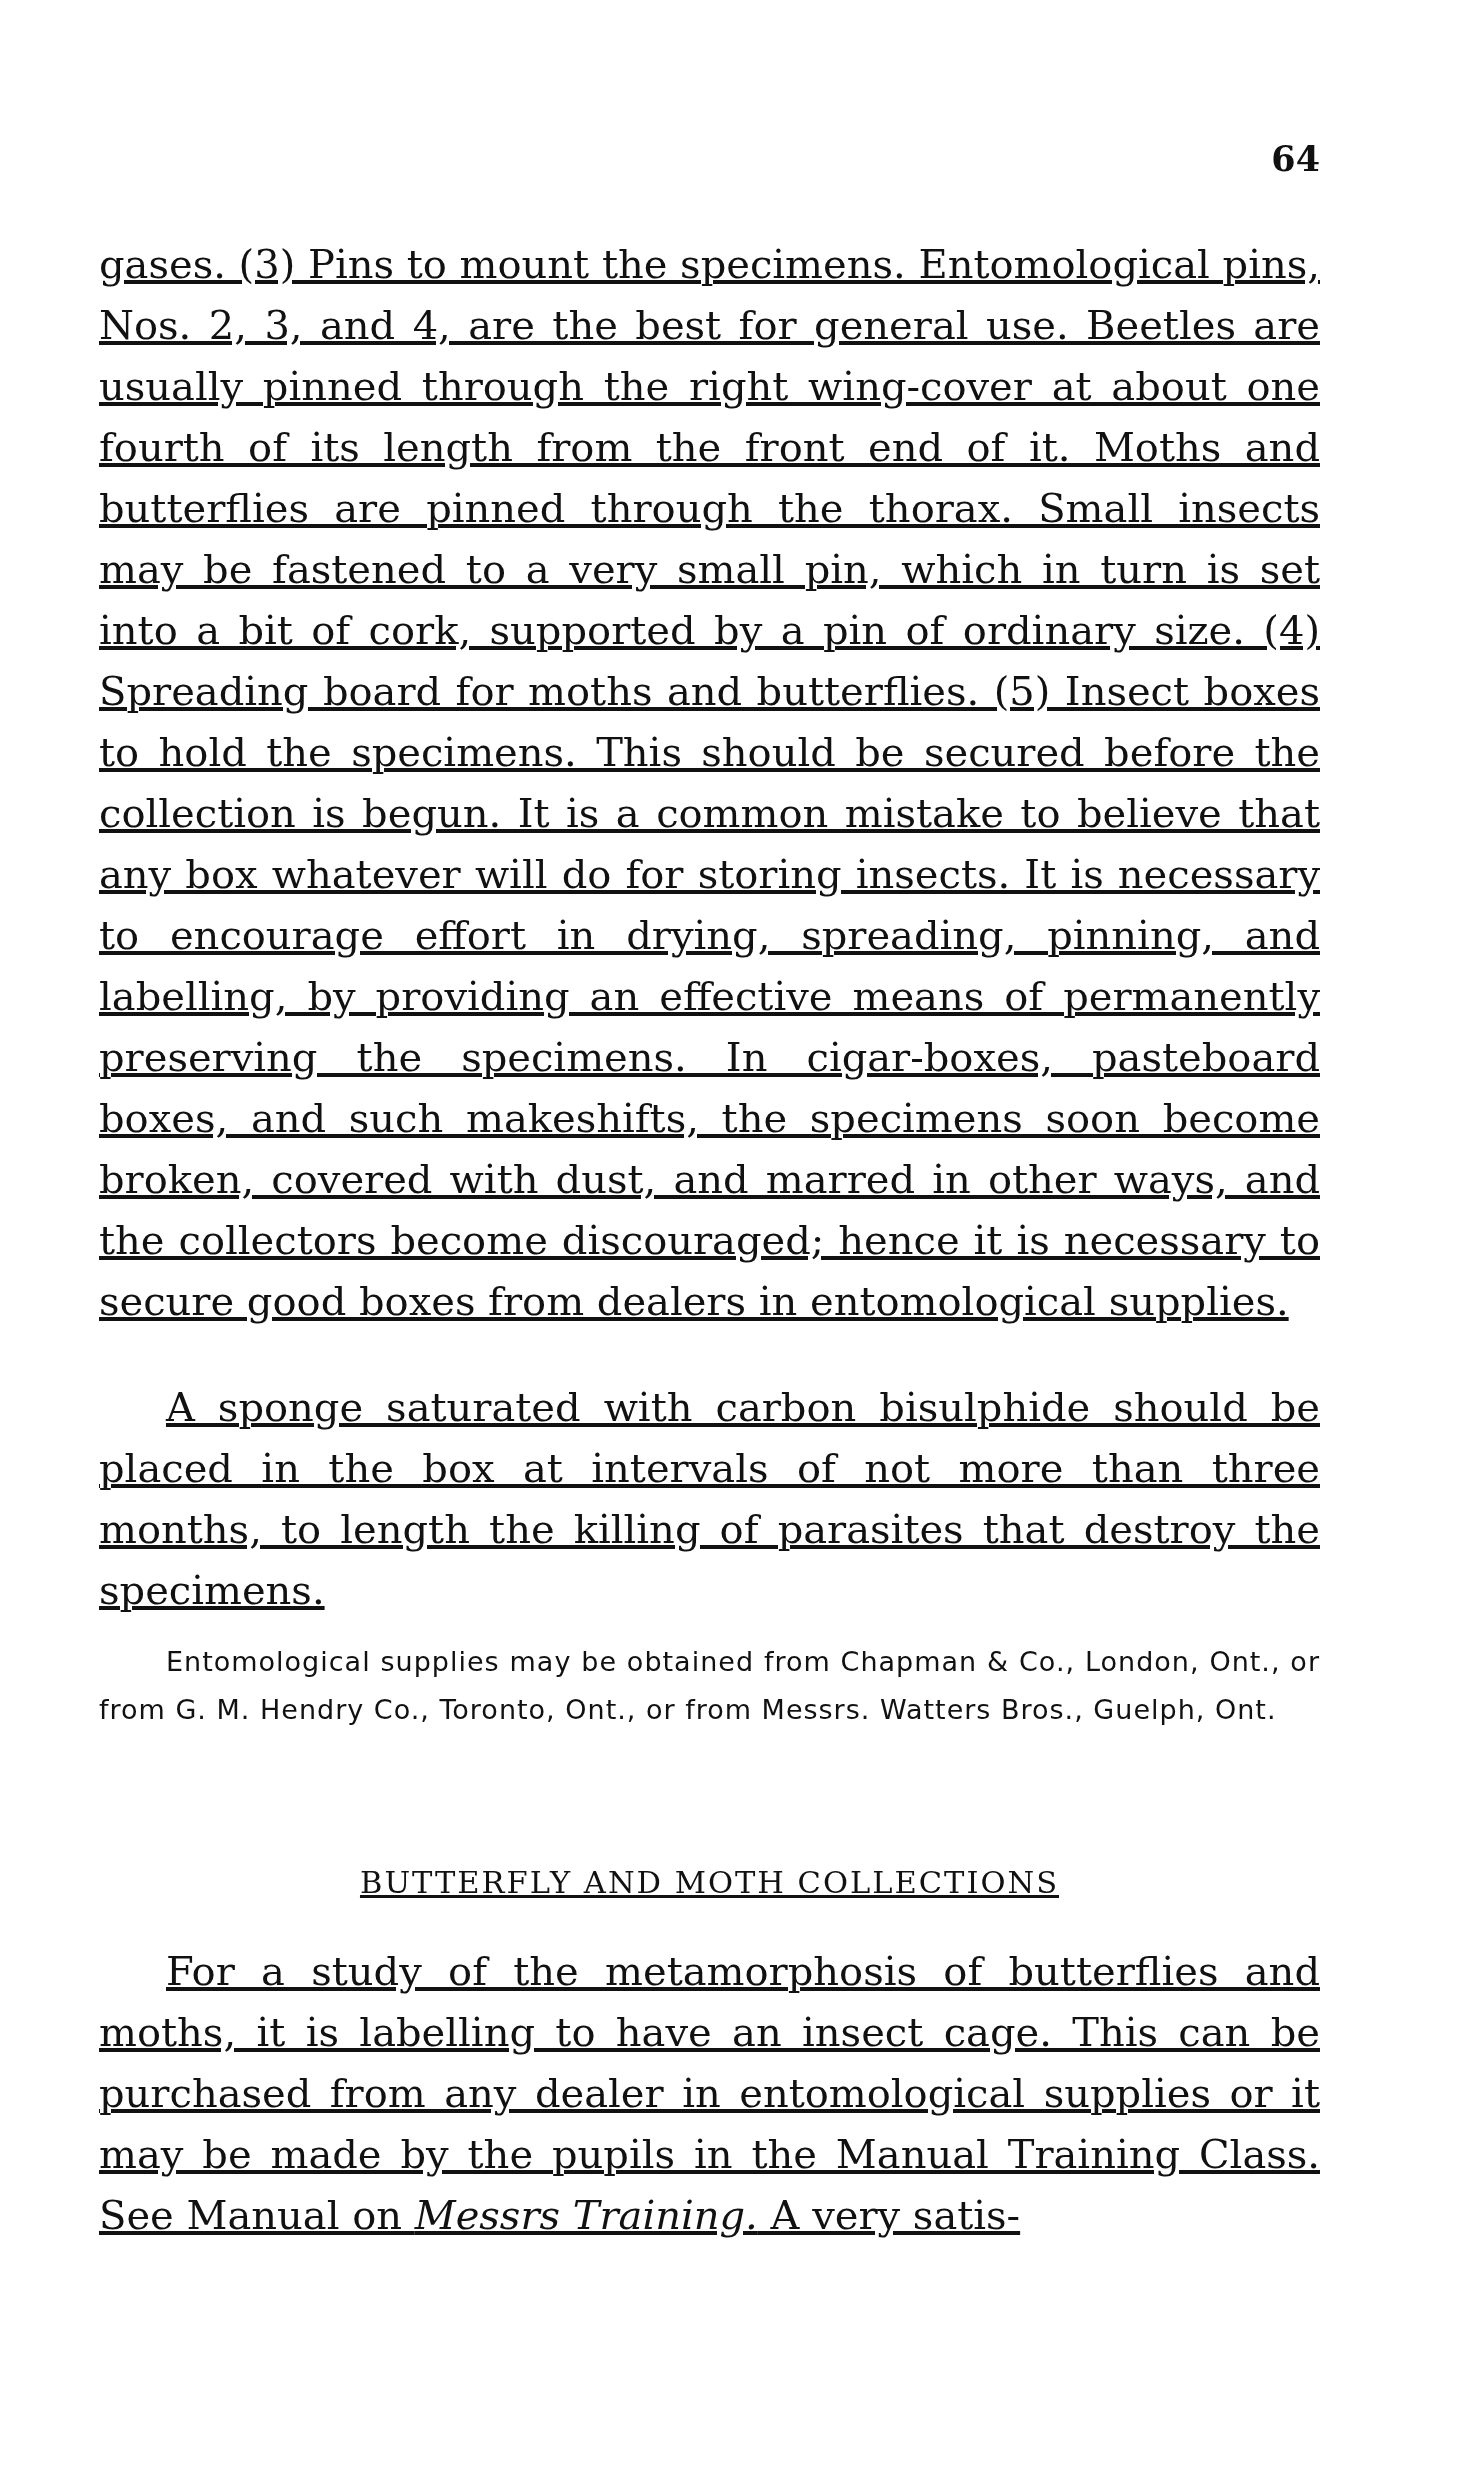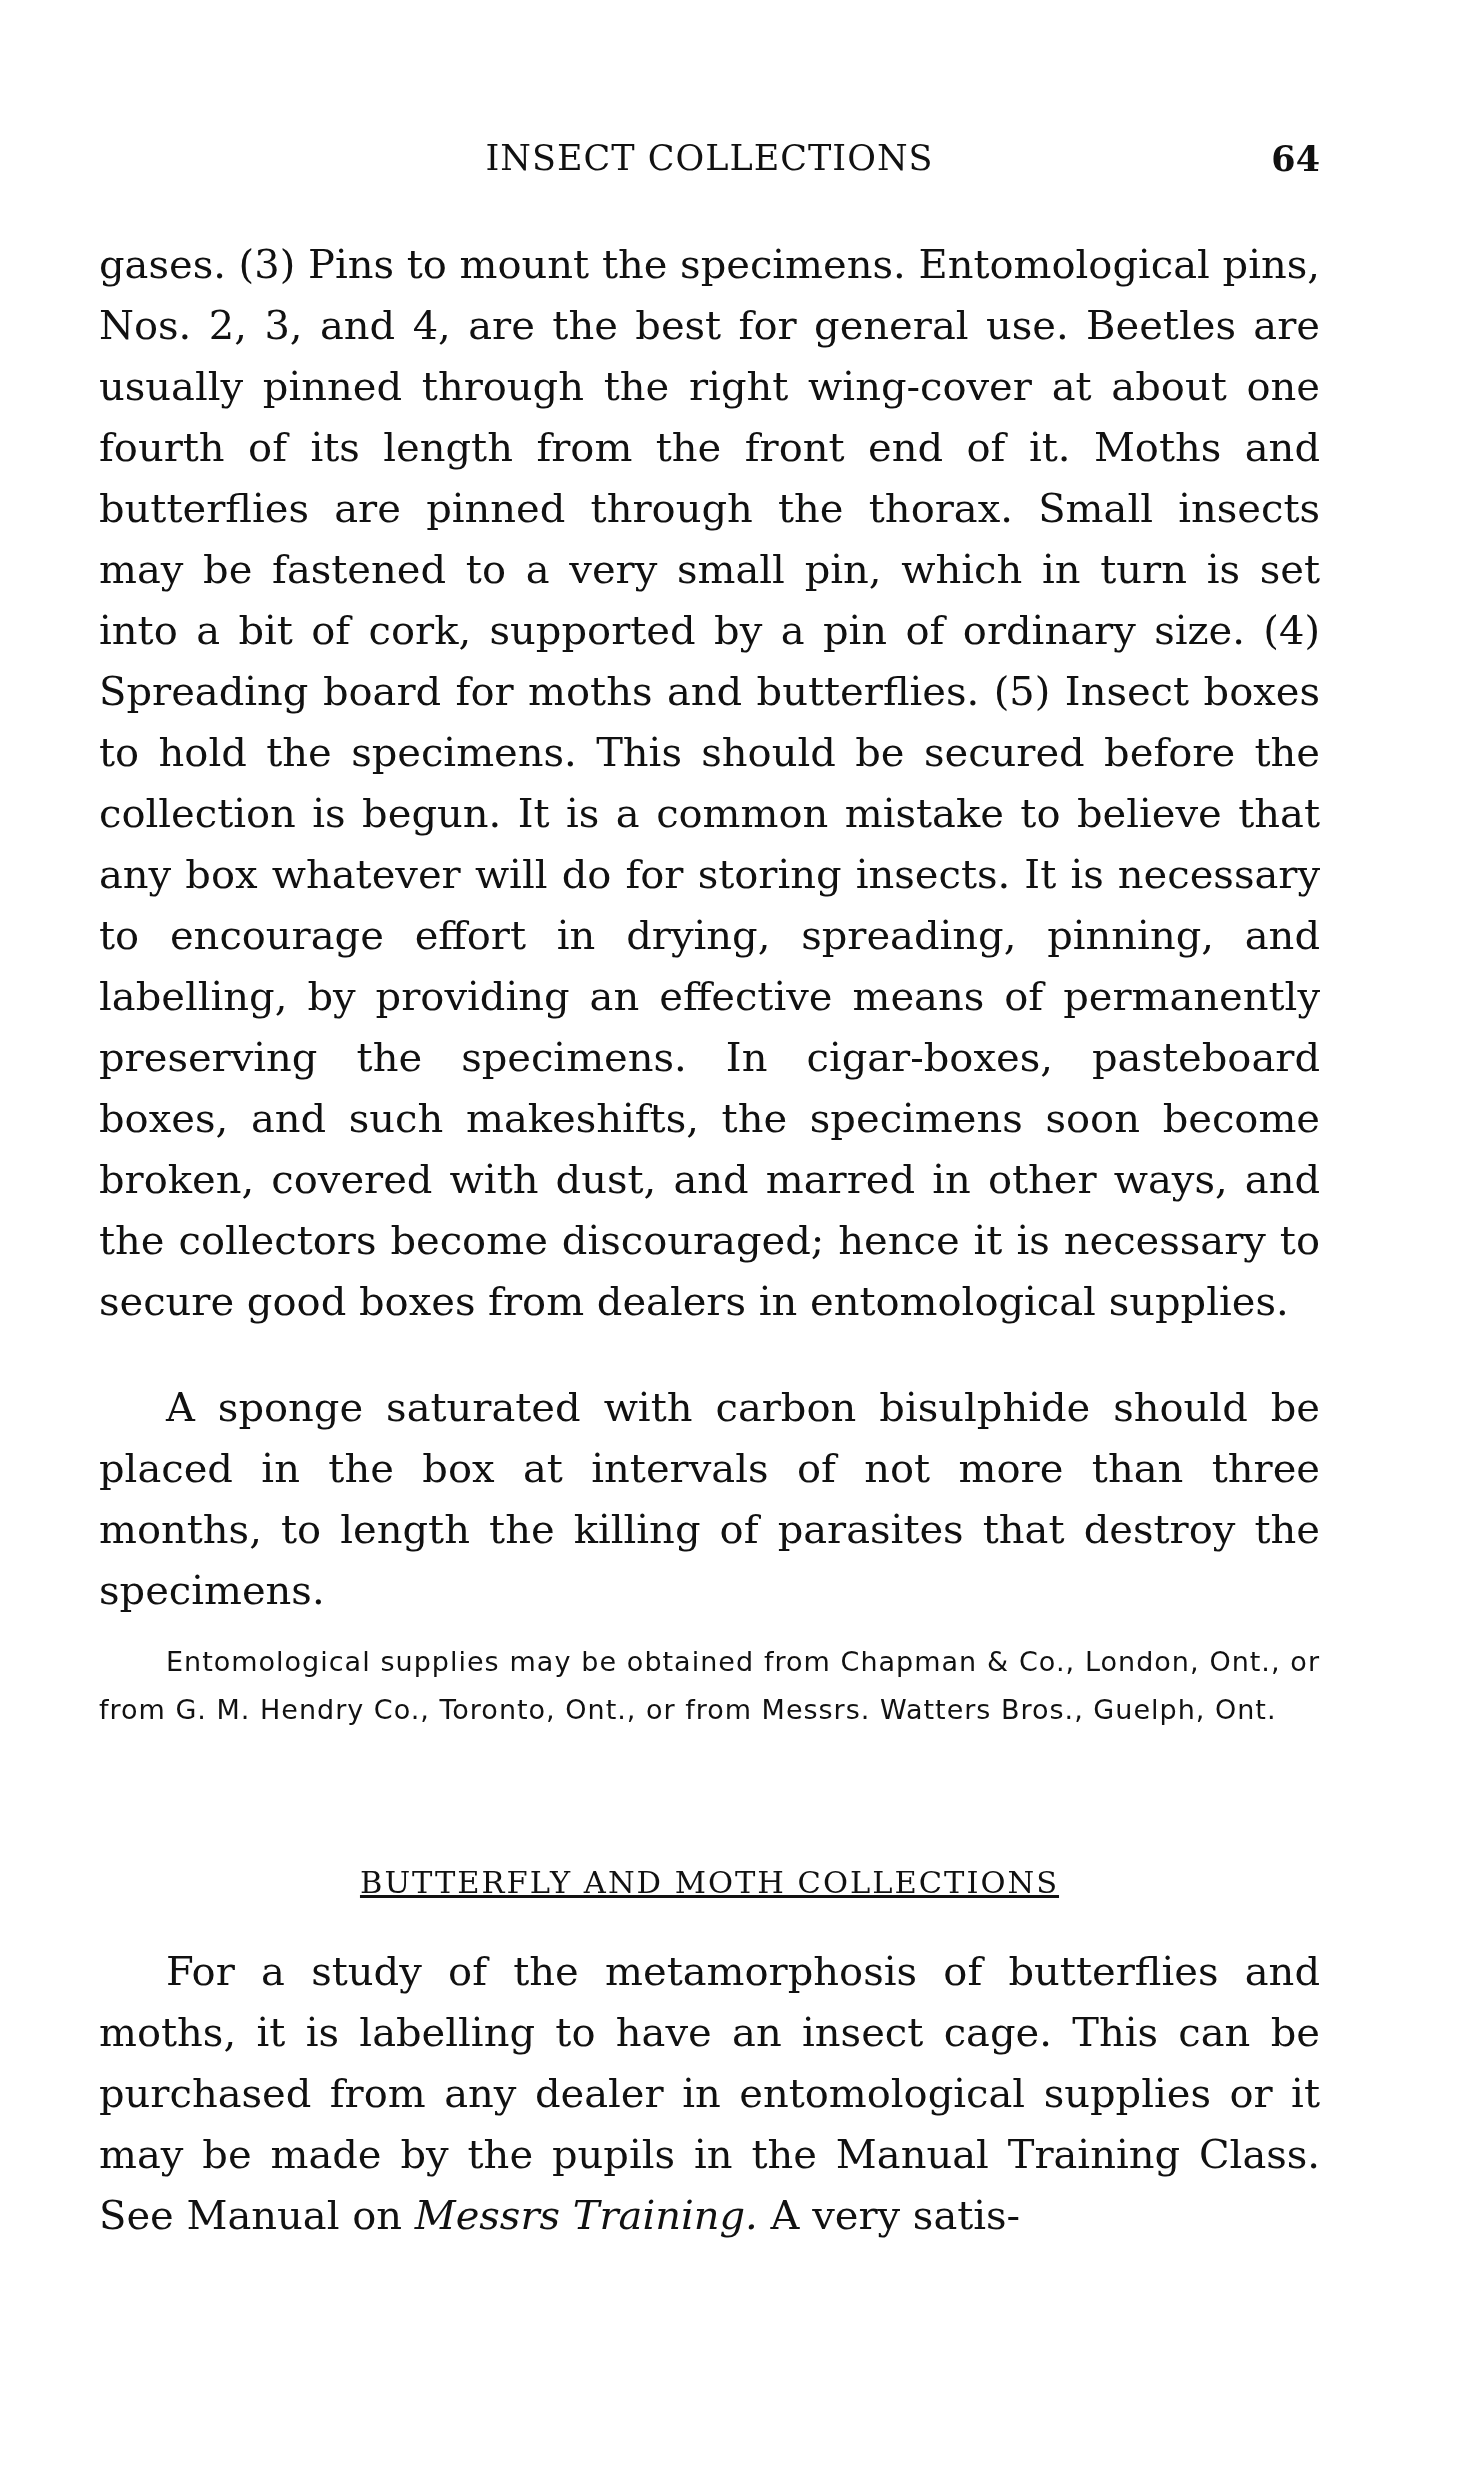--- a/index.html
+++ b/index.html
@@ -1,35 +1,34 @@
 <!DOCTYPE html>
 <html><head>
 <meta charset="utf-8">
 <style>
   html, body { margin: 0; padding: 0; background: #ffffff; }
   body { width: 1483px; height: 2485px; position: relative; overflow: hidden; color: #111; font-family: "DejaVu Serif", "Liberation Serif", serif; }
   .page { position: absolute; left: 0; top: 0; width: 1483px; height: 2485px; }
   .running-head { position: absolute; top: 138px; left: 99px; width: 1221px; height: 49px; }
   .running-title { position: absolute; left: 0; width: 100%; text-align: center; font-size: 35px; letter-spacing: 1px; top: 0; }
   .page-number { position: absolute; right: 0; top: 0; font-size: 35px; font-weight: bold; }
-  .body-text { position: absolute; left: 99px; width: 1221px; font-size: 40px; line-height: 61px; text-align: justify; }
+  .body-text { position: absolute; left: 99px; width: 1221px; font-size: 40px; line-height: 61px; text-align: justify; text-decoration: underline; }
   .p1 { top: 234px; }
   .p2 { top: 1377px; text-indent: 67px; }
   .footnote { position: absolute; top: 1638px; left: 99px; width: 1221px; font-size: 27px; line-height: 48px; text-align: justify; font-family: "DejaVu Sans", "Liberation Sans", sans-serif; letter-spacing: 1px; text-indent: 67px; }
   .section-heading { position: absolute; top: 1865px; left: 99px; width: 1221px; text-align: center; font-size: 30.5px; letter-spacing: 2px; text-decoration: underline; }
   .p3 { top: 1941px; text-indent: 67px; }
   p { margin: 0; }
   em { font-style: italic; }
 </style>
 </head>
 <body>
 
 <div class="page">
   <div class="running-head">
-    <div class="running-title">INSECT COLLECTIONS</div>
     <div class="page-number">64</div>
   </div>
 
   <p class="body-text p1">gases. (3) Pins to mount the specimens. Entomological pins, Nos. 2, 3, and 4, are the best for general use. Beetles are usually pinned through the right wing-cover at about one fourth of its length from the front end of it. Moths and butterflies are pinned through the thorax. Small insects may be fastened to a very small pin, which in turn is set into a bit of cork, supported by a pin of ordinary size. (4) Spreading board for moths and butterflies. (5) Insect boxes to hold the specimens. This should be secured before the collection is begun. It is a common mistake to believe that any box whatever will do for storing insects. It is necessary to encourage effort in drying, spreading, pinning, and labelling, by providing an effective means of permanently preserving the specimens. In cigar-boxes, pasteboard boxes, and such makeshifts, the specimens soon become broken, covered with dust, and marred in other ways, and the collectors become discouraged; hence it is necessary to secure good boxes from dealers in entomological supplies.</p>
 
   <p class="body-text p2">A sponge saturated with carbon bisulphide should be placed in the box at intervals of not more than three months, to length the killing of parasites that destroy the specimens.</p>
 
   <p class="footnote">Entomological supplies may be obtained from Chapman &amp; Co., London, Ont., or from G. M. Hendry Co., Toronto, Ont., or from Messrs. Watters Bros., Guelph, Ont.</p>
 
   <div class="section-heading">BUTTERFLY AND MOTH COLLECTIONS</div>

